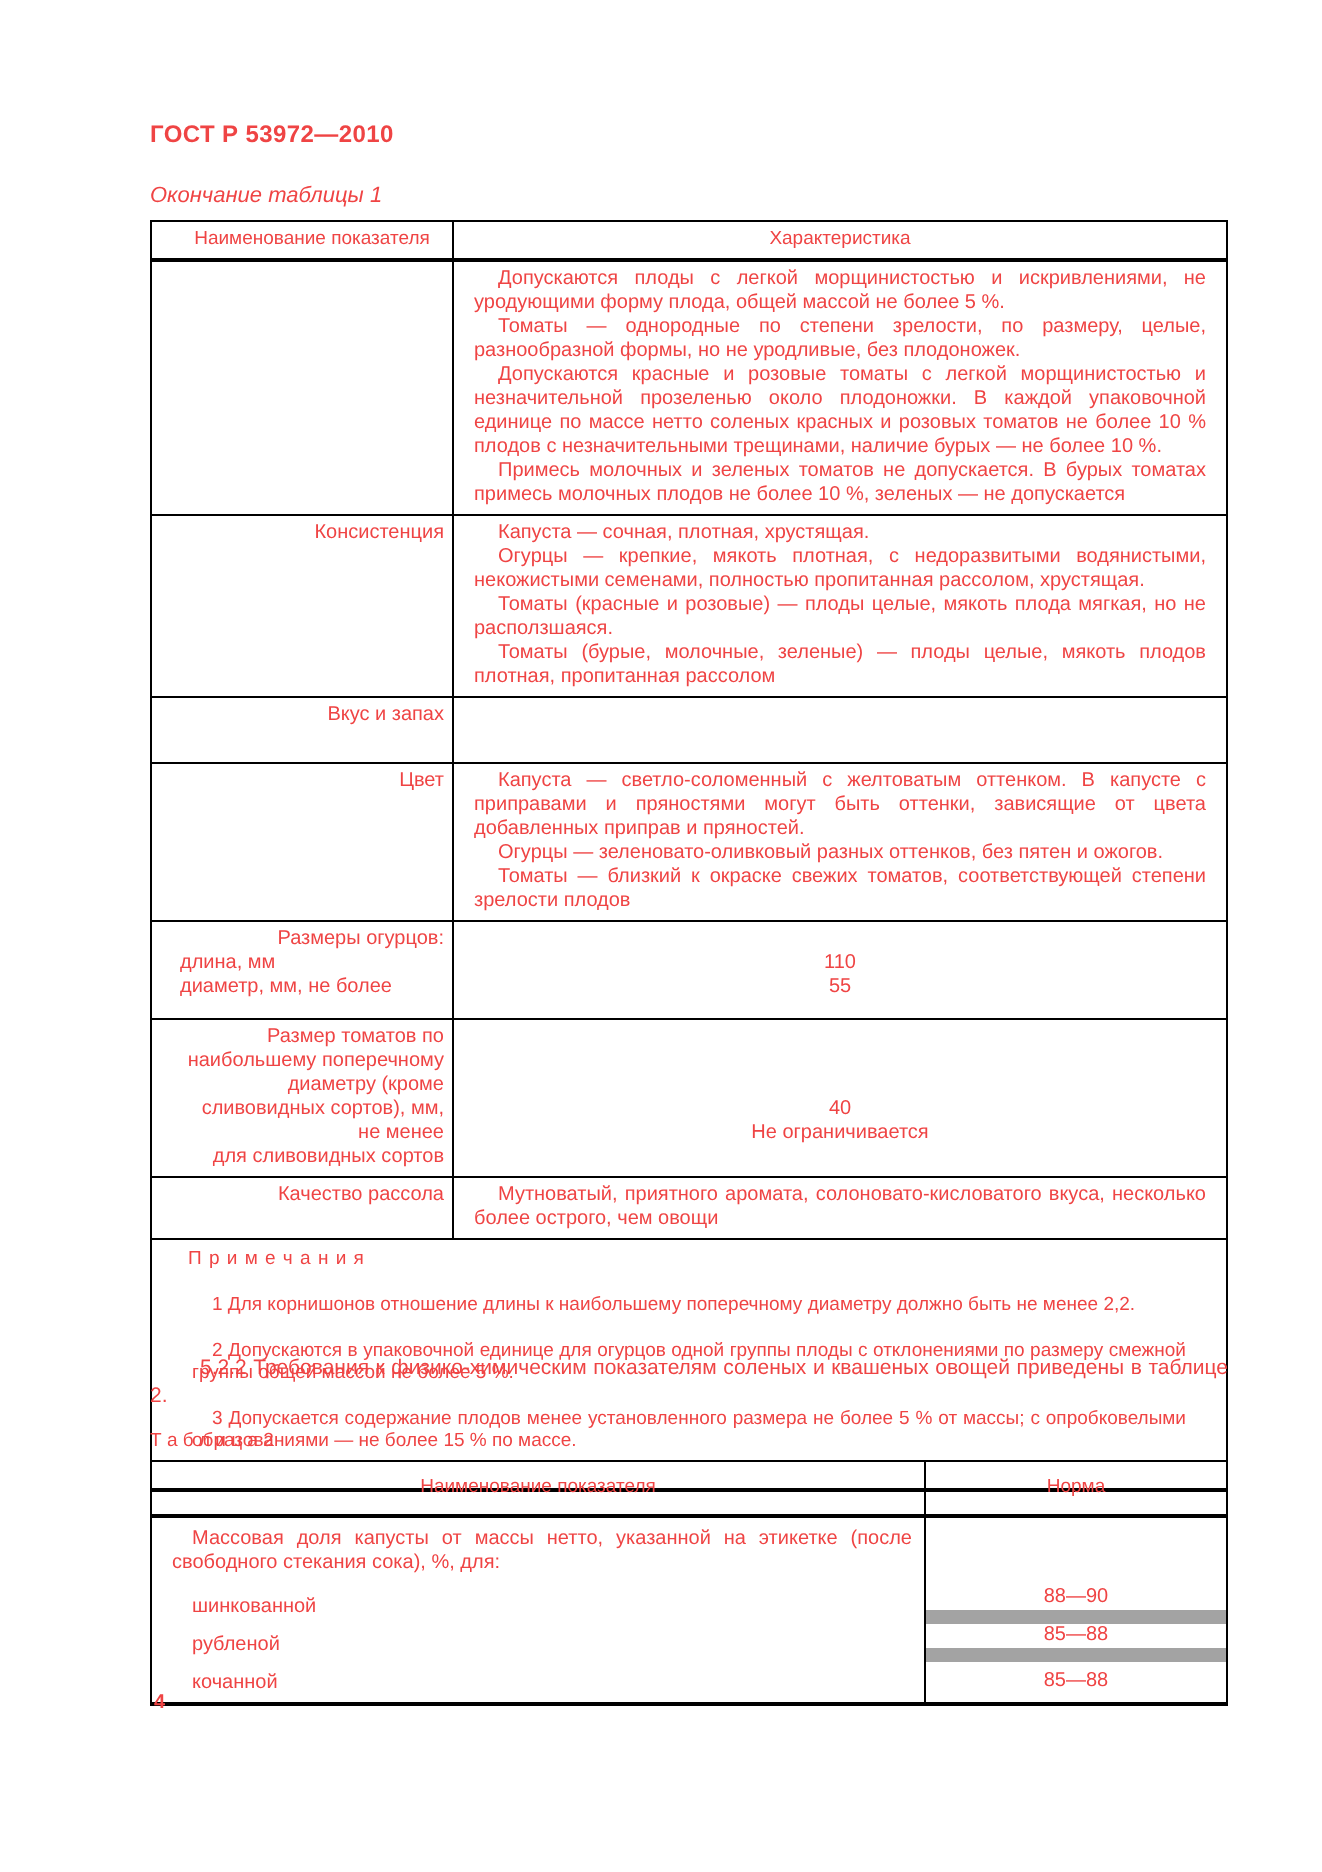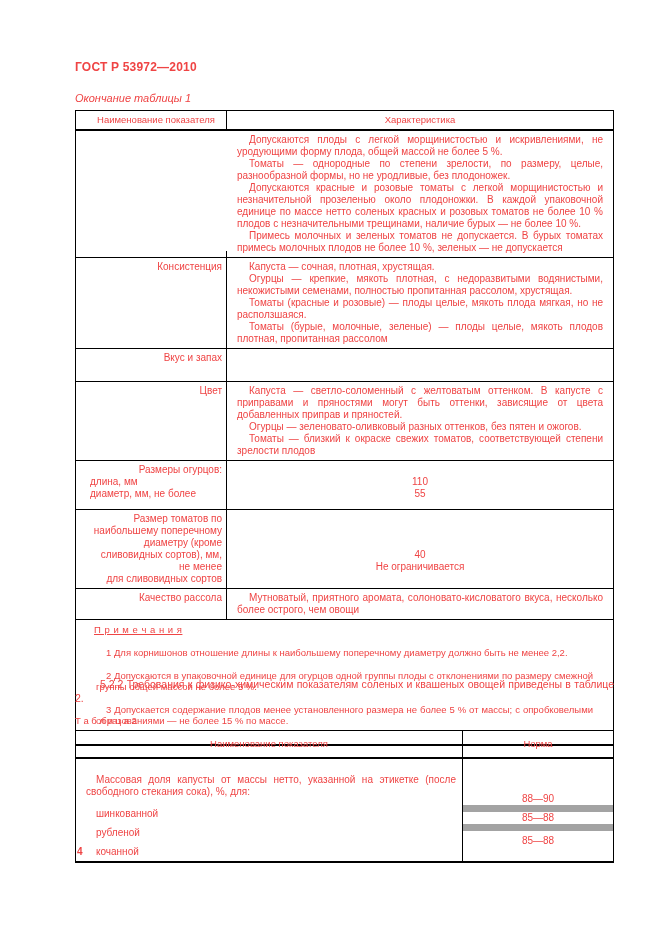--- a/index.html
+++ b/index.html
@@ -34,51 +34,51 @@
 
   
   .table1 { top:110px; }
   .table1 .c1 { width:151px; border-right:1px solid #000; box-sizing:border-box; padding:3px 4px 3px 14px; }
   .table1 .c2 { flex:1; box-sizing:border-box; padding:3px 10px; }
   .table1 .c2 p, .table1 .c1 p { margin:0; }
   .table1 .c2.just p { text-align:justify; text-indent:12px; }
   .table1 .c1 .ind { text-indent:8px;text-align:right; }
   .table1 .c2.vals { text-align:center; }
   .table1 .c2.vals div { height:12px; }
-  .r1 { min-height:124px;align-items:flex-end; }
+  .r1 { min-height:124px; }
   .r2 { min-height:80px; }
   .r3 { min-height:32px; }
   .r4 { min-height:70px; }
   .r5 { min-height:48px; }
   .r6 { min-height:58px; }
   .r7 { min-height:28px; }
   .pad-top-1 { padding-top:15px !important; }
   .pad-top-3 { padding-top:39px !important; }
 
   .tnotes { padding:4px 8px 6px 8px; font-size:9.5px; line-height:11px; min-height:58px; }
-  .tnotes .notes-title { text-indent:10px; letter-spacing:0.5px; margin-bottom:11px;text-decoration:underline; }
+  .tnotes .notes-title { text-indent:10px; letter-spacing:0.5px; margin-bottom:11px; }
   .tnotes p { margin:12px; text-indent:10px; text-align:justify; }
 
   
   .section {
     position:absolute; left:75px; top:677px; width:539px;
     font-size:10.5px; line-height:14px;
     text-align:justify; text-indent:25px;
   }
   .t2-caption {
     position:absolute; left:75px; top:715px;
     font-size:9.5px;
   }
 
   
   .table2 { top:730px; }
   .table2 .hc1 { width:387px; border-right:1px solid #000; }
   .table2 .hc2 { flex:1; }
   .t2-body { display:flex; }
-  .t2-left { width:387px; border-right:1px solid #000; box-sizing:border-box; padding:15px 6px 0 10px; }
+  .t2-left { width:387px; border-right:1px solid #000; box-sizing:border-box; padding:5px 6px 0 10px; }
   .t2-left .intro { text-indent:10px; text-align:justify; height:30px; box-sizing:border-box; }
   .t2-left .t2-item { height:19px; display:flex; align-items:center; padding-left:10px; }
   .t2-right { flex:1; display:flex; flex-direction:column; }
   .t2-right .spacer { height:34px; }
   .t2-right .val { height:19px; display:flex; align-items:center; justify-content:center; box-sizing:border-box; }
   .t2-right .val.bb { border-bottom:7px solid #a3a3a3; }
 
   .page-number {
     position:absolute; left:77px; top:846px;
     font-size:10px; font-weight:bold;

